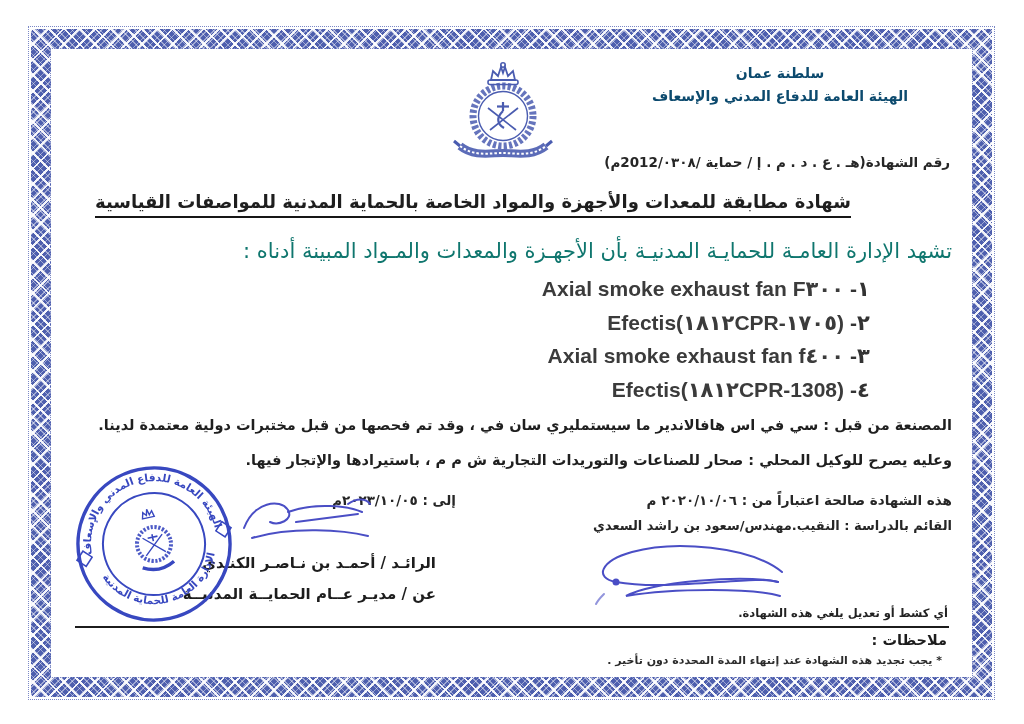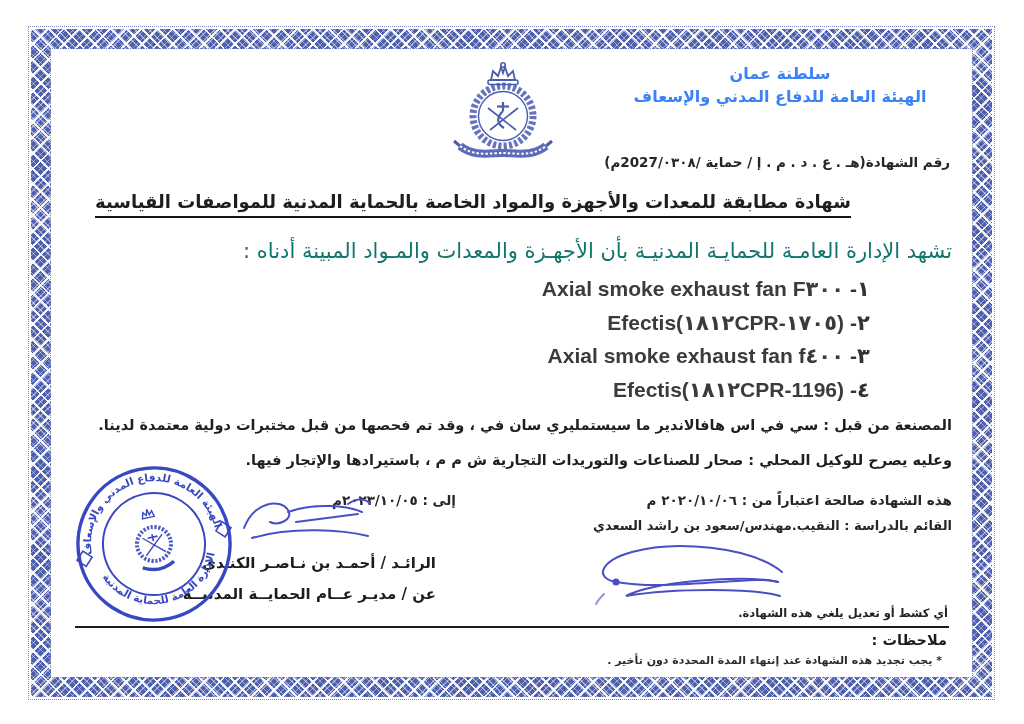--- a/index.html
+++ b/index.html
@@ -15,21 +15,21 @@
            repeating-linear-gradient(45deg, rgba(255,255,255,.45) 0 1px, rgba(255,255,255,0) 1px 5px),
            repeating-linear-gradient(135deg, rgba(255,255,255,.45) 0 1px, rgba(255,255,255,0) 1px 5px);
          border:2px solid #fff;outline:1px dotted #7b88c6;box-sizing:border-box;}
   .frame-inner{position:absolute;left:20px;top:20px;right:20px;bottom:20px;background:#fff;
          border:2px solid #fff;outline:1px dotted #7b88c6;}
 
   .layer{position:absolute;inset:0;}
   .abs{position:absolute;}
 
   .letterhead{right:78px;top:62px;width:332px;text-align:center;direction:rtl;
-              font-weight:bold;font-size:16px;line-height:23px;color:#3b82f6;}
+              font-weight:bold;font-size:14px;line-height:23px;color:#0c4a6e;}
   .cert-number{right:74px;top:154px;direction:rtl;font-size:13.5px;font-weight:600;letter-spacing:.2px;}
 
   .title-wrap{right:72px;left:95px;top:191px;text-align:left;direction:rtl;}
   .title-text{display:inline-block;font-weight:bold;font-size:18px;color:#1e1e1e;
               border-bottom:2.5px solid #161616;padding-bottom:4px;}
 
   .intro{right:72px;top:239px;direction:rtl;font-size:21px;color:#0f766e;}
 
   .items{left:168px;top:272px;width:734px;}
   .item-row{position:relative;height:33.5px;line-height:33.5px;text-align:right;
@@ -85,21 +85,21 @@
         <path d="M75,48 v9" stroke-width="2.2"></path>
         <path d="M69,52.5 h12" stroke-width="2.2"></path>
         <path d="M75,57 c-6,6 -7,12 1,17" stroke-width="2.2"></path>
         <path d="M62,76 L90,54 M60,54 L88,76" stroke-width="1.7"></path>
         <path d="M32,92 C46,103 62,99 75,99 C88,99 104,103 118,92" stroke-width="8" opacity="0.9"></path>
         <path d="M32,92 C46,103 62,99 75,99 C88,99 104,103 118,92" stroke="#ffffff" stroke-width="2" stroke-dasharray="2.5 2"></path>
         <path d="M32,92 l-6,-5 M118,92 l6,-5" stroke-width="3"></path>
       </svg>
     </div>
 
-    <div class="abs cert-number">رقم الشهادة(هـ . ع . د . م . إ / حماية /2027/٠٣٠٨م)</div>
+    <div class="abs cert-number">رقم الشهادة(هـ . ع . د . م . إ / حماية /2012/٠٣٠٨م)</div>
 
     <div class="abs title-wrap">
       <span class="title-text">شهادة مطابقة للمعدات والأجهزة والمواد الخاصة بالحماية المدنية للمواصفات القياسية</span>
     </div>
 
     <div class="abs intro">تشهد الإدارة العامـة للحمايـة المدنيـة بأن الأجهـزة والمعدات والمـواد المبينة أدناه :</div>
 
     <div class="abs items">
       <div class="item-row">
         <span>Axial smoke exhaust fan F٣٠٠</span>
@@ -110,21 +110,21 @@
         <span>Efectis(١٨١٢CPR-١٧٠٥)</span>
         <span class="item-marker">-٢</span>
       </div>
 
       <div class="item-row">
         <span>Axial smoke exhaust fan f٤٠٠</span>
         <span class="item-marker">-٣</span>
       </div>
 
       <div class="item-row">
-        <span>Efectis(١٨١٢CPR-1196)</span>
+        <span>Efectis(١٨١٢CPR-1308)</span>
         <span class="item-marker">-٤</span>
       </div>
     </div>
 
     <div class="abs bold-par agent">وعليه يصرح للوكيل المحلي : صحار للصناعات والتوريدات التجارية ش م م ، باستيرادها والإتجار فيها.</div>
     <div class="abs bold-par manufacturer">المصنعة من قبل : سي في اس هافالاندير ما سيستمليري سان في ، وقد تم فحصها من قبل مختبرات دولية معتمدة لدينا.</div>
 
     <div class="abs valid-from">هذه الشهادة صالحة اعتباراً من : ٢٠٢٠/١٠/٠٦ م</div>
     <div class="abs valid-to">إلى : ٢٠٢٣/١٠/٠٥م</div>
     <div class="abs examiner">القائم بالدراسة : النقيب.مهندس/سعود بن راشد السعدي</div>

